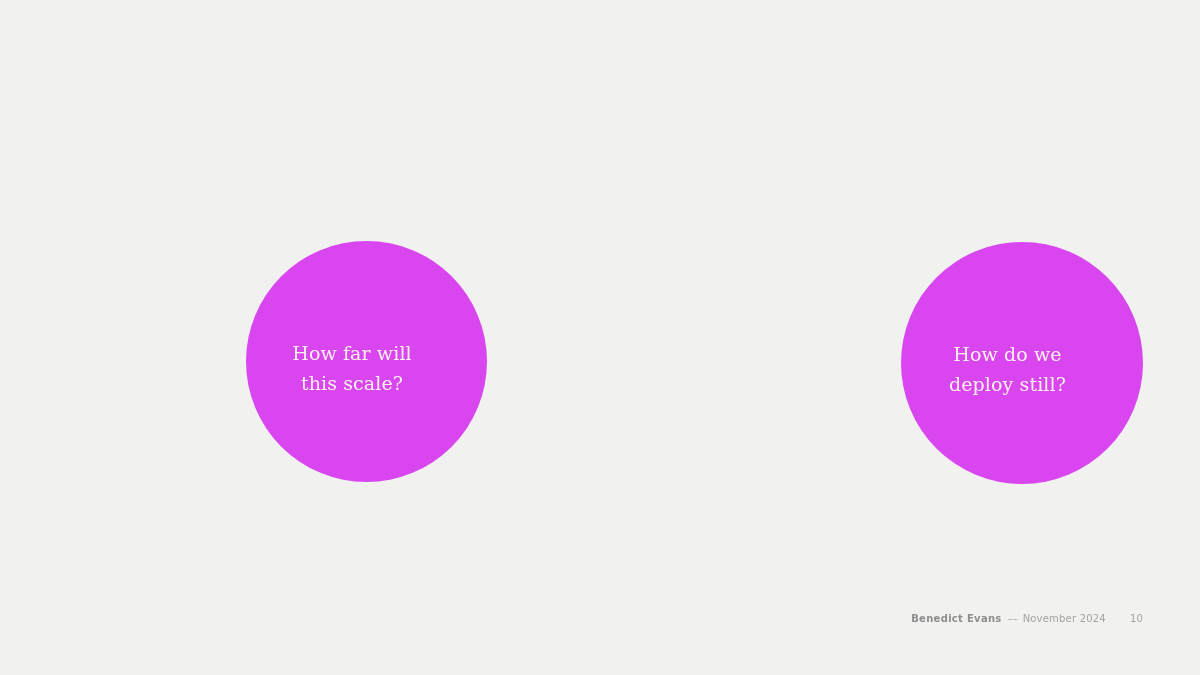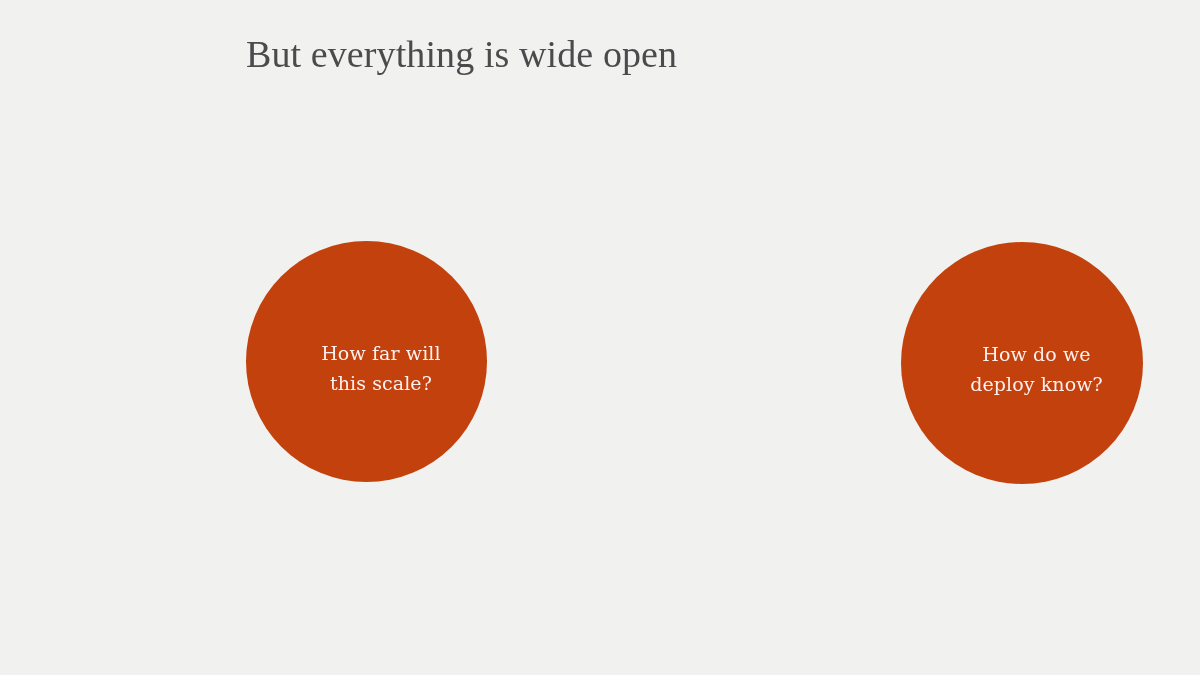--- a/index.html
+++ b/index.html
@@ -54,24 +54,24 @@
     position: absolute;
     left: 0;
     top: 0;
     width: 1200px;
     height: 675px;
   }
 
   .circle {
     position: absolute;
     border-radius: 50%;
-    background: #c2410c;
+    background: #d946ef;
     display: flex;
     align-items: center;
-    justify-content: flex-end;
+    justify-content: flex-start;
   }
 
   .circle-1 { left: 246px; top: 241px; width: 241px; height: 241px; }
   .circle-2 { left: 574px; top: 242px; width: 242px; height: 242px; }
   .circle-3 { left: 901px; top: 242px; width: 242px; height: 242px; }
 
   .circle-label {
     position: relative;
     top: 6px;
     width: 88%;
@@ -119,32 +119,37 @@
     font-weight: 400;
     color: #a3a3a3;
     letter-spacing: 0.2px;
   }
 </style>
 </head>
 <body>
 
 <div class="slide">
 
-  <div class="slide-title">But everything is wide open</div>
 
 
   <div class="circles">
 
     <div class="circle circle-1">
       <div class="circle-label">How far will
 this scale?</div>
     </div>
 
 
     <div class="circle circle-3">
       <div class="circle-label">How do we
-deploy know?</div>
+deploy still?</div>
     </div>
 
   </div>
 
+  <div class="footer">
+    <span class="footer-author">Benedict Evans</span>
+    <span class="footer-sep">––</span>
+    <span class="footer-date">November 2024</span>
+    <span class="footer-page">10</span>
+  </div>
 
 </div>
 
 </body></html>

